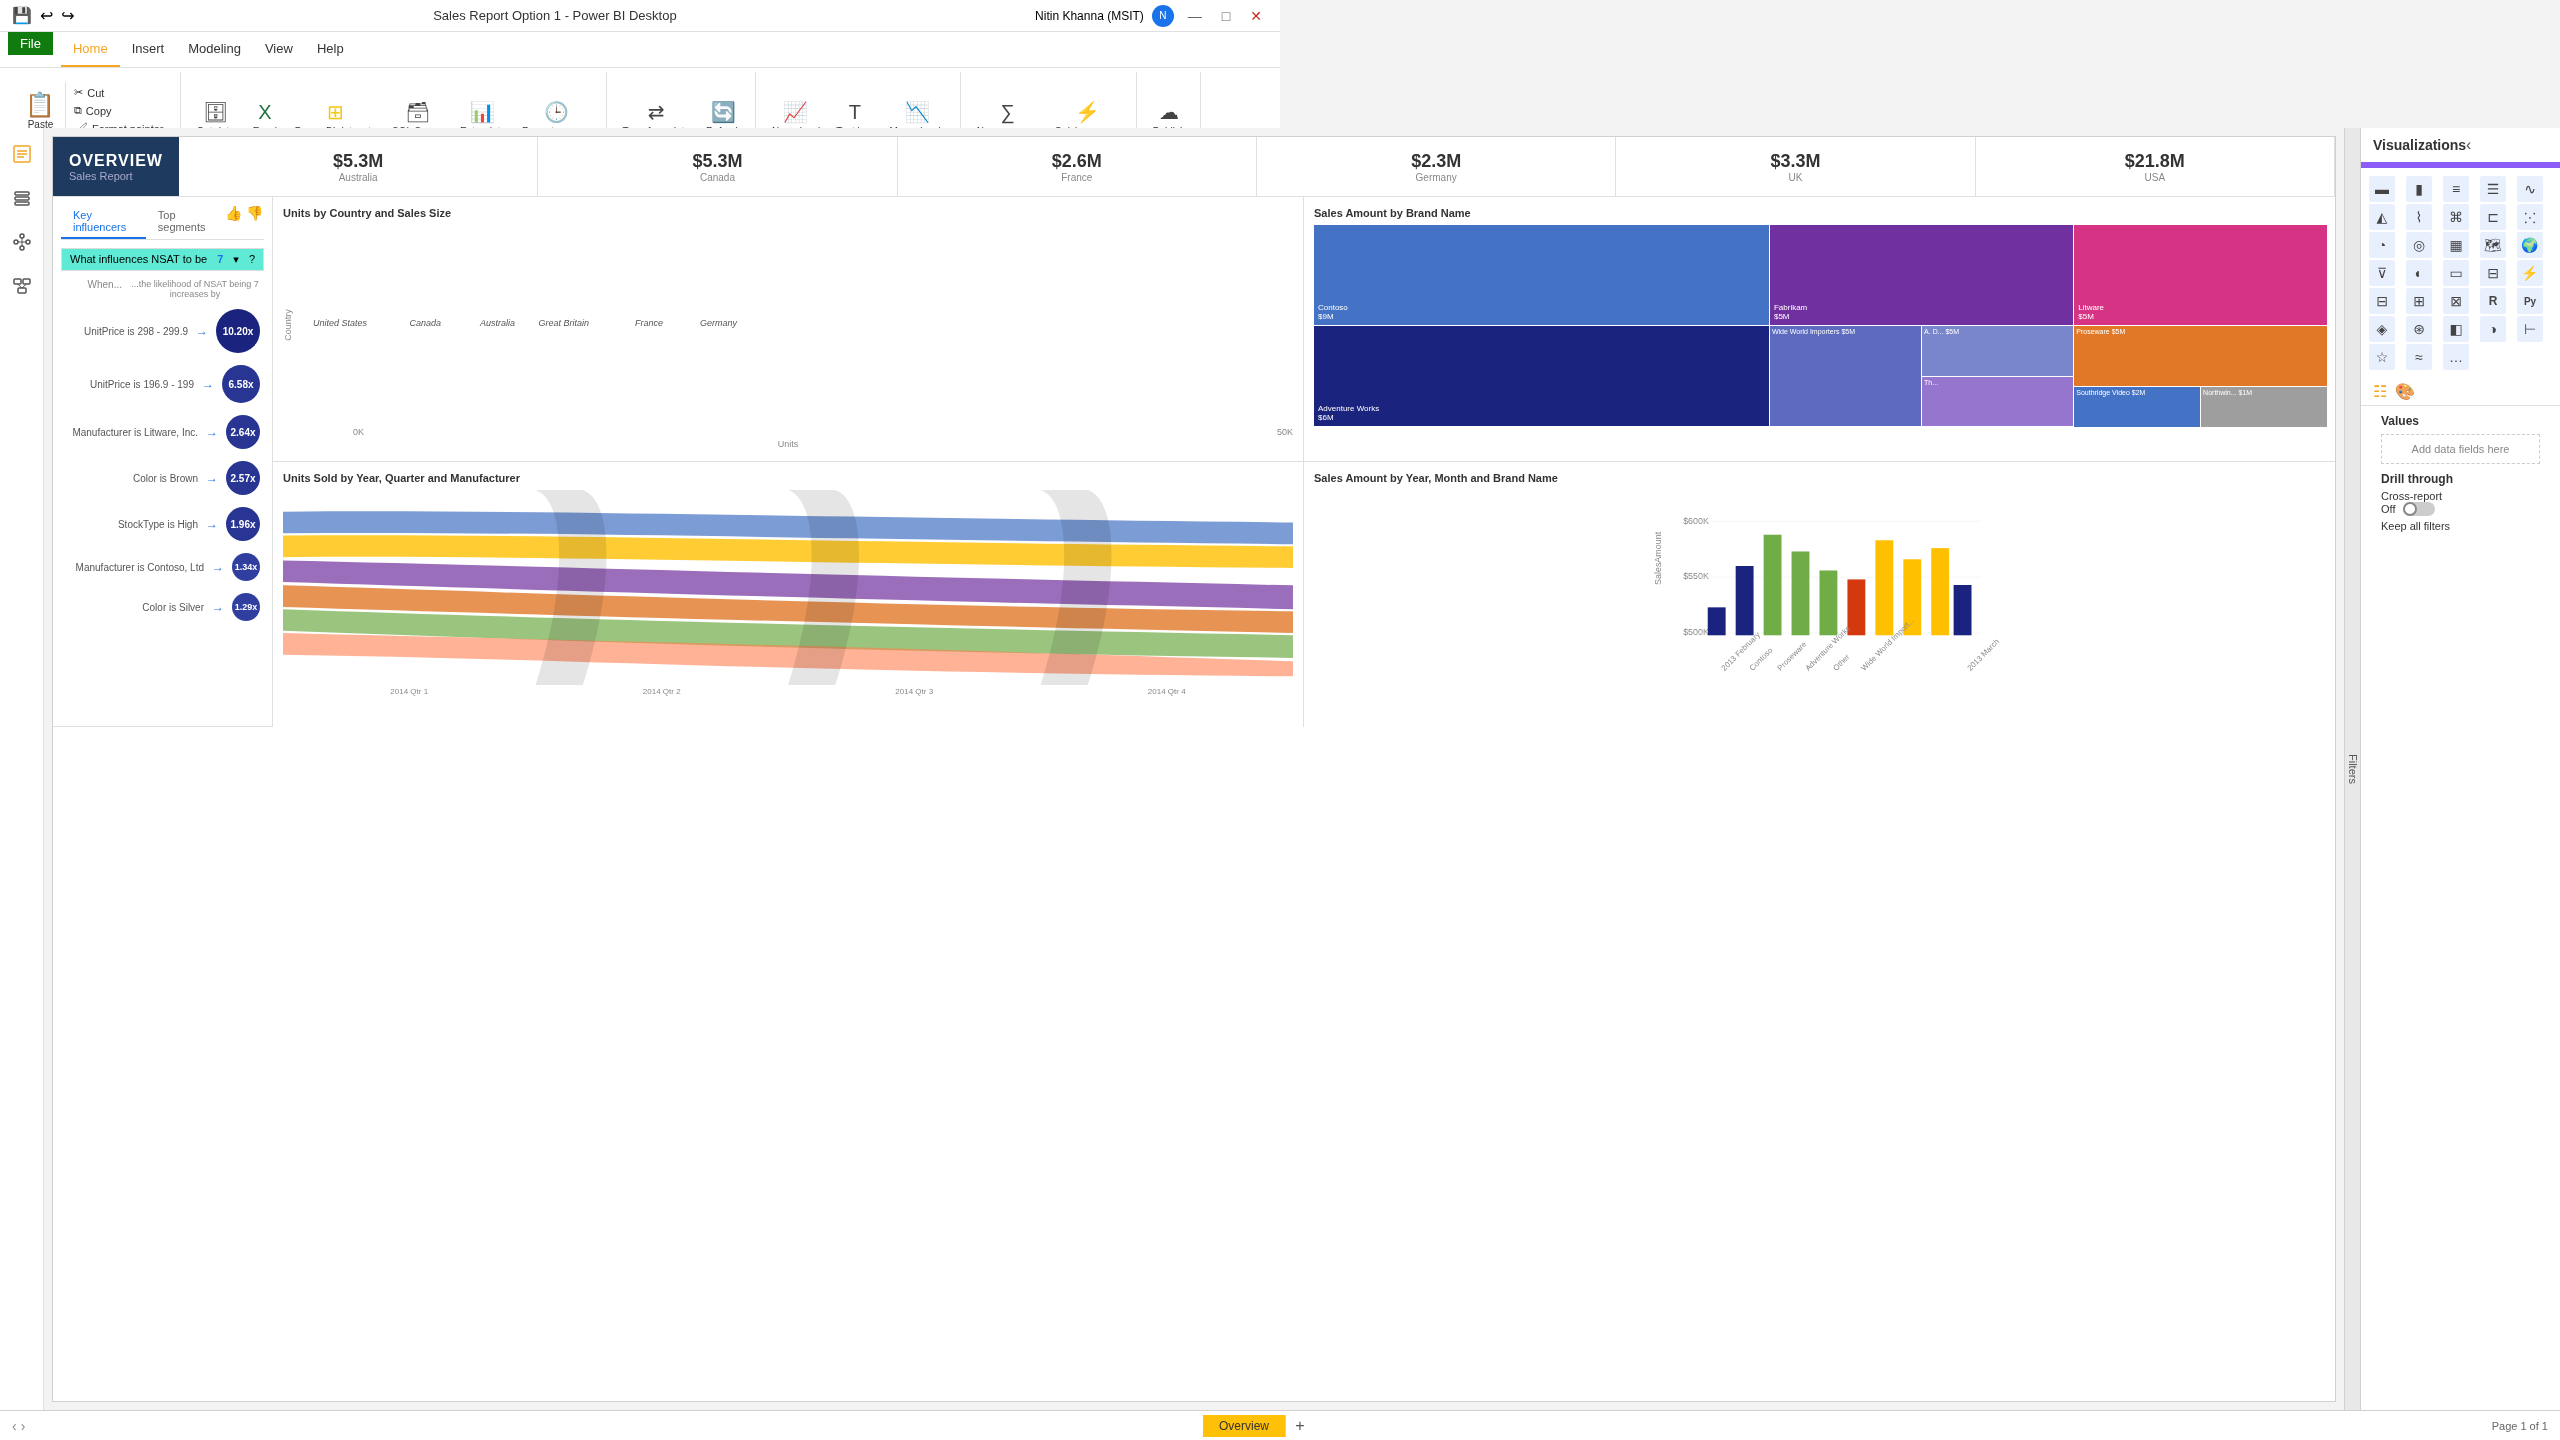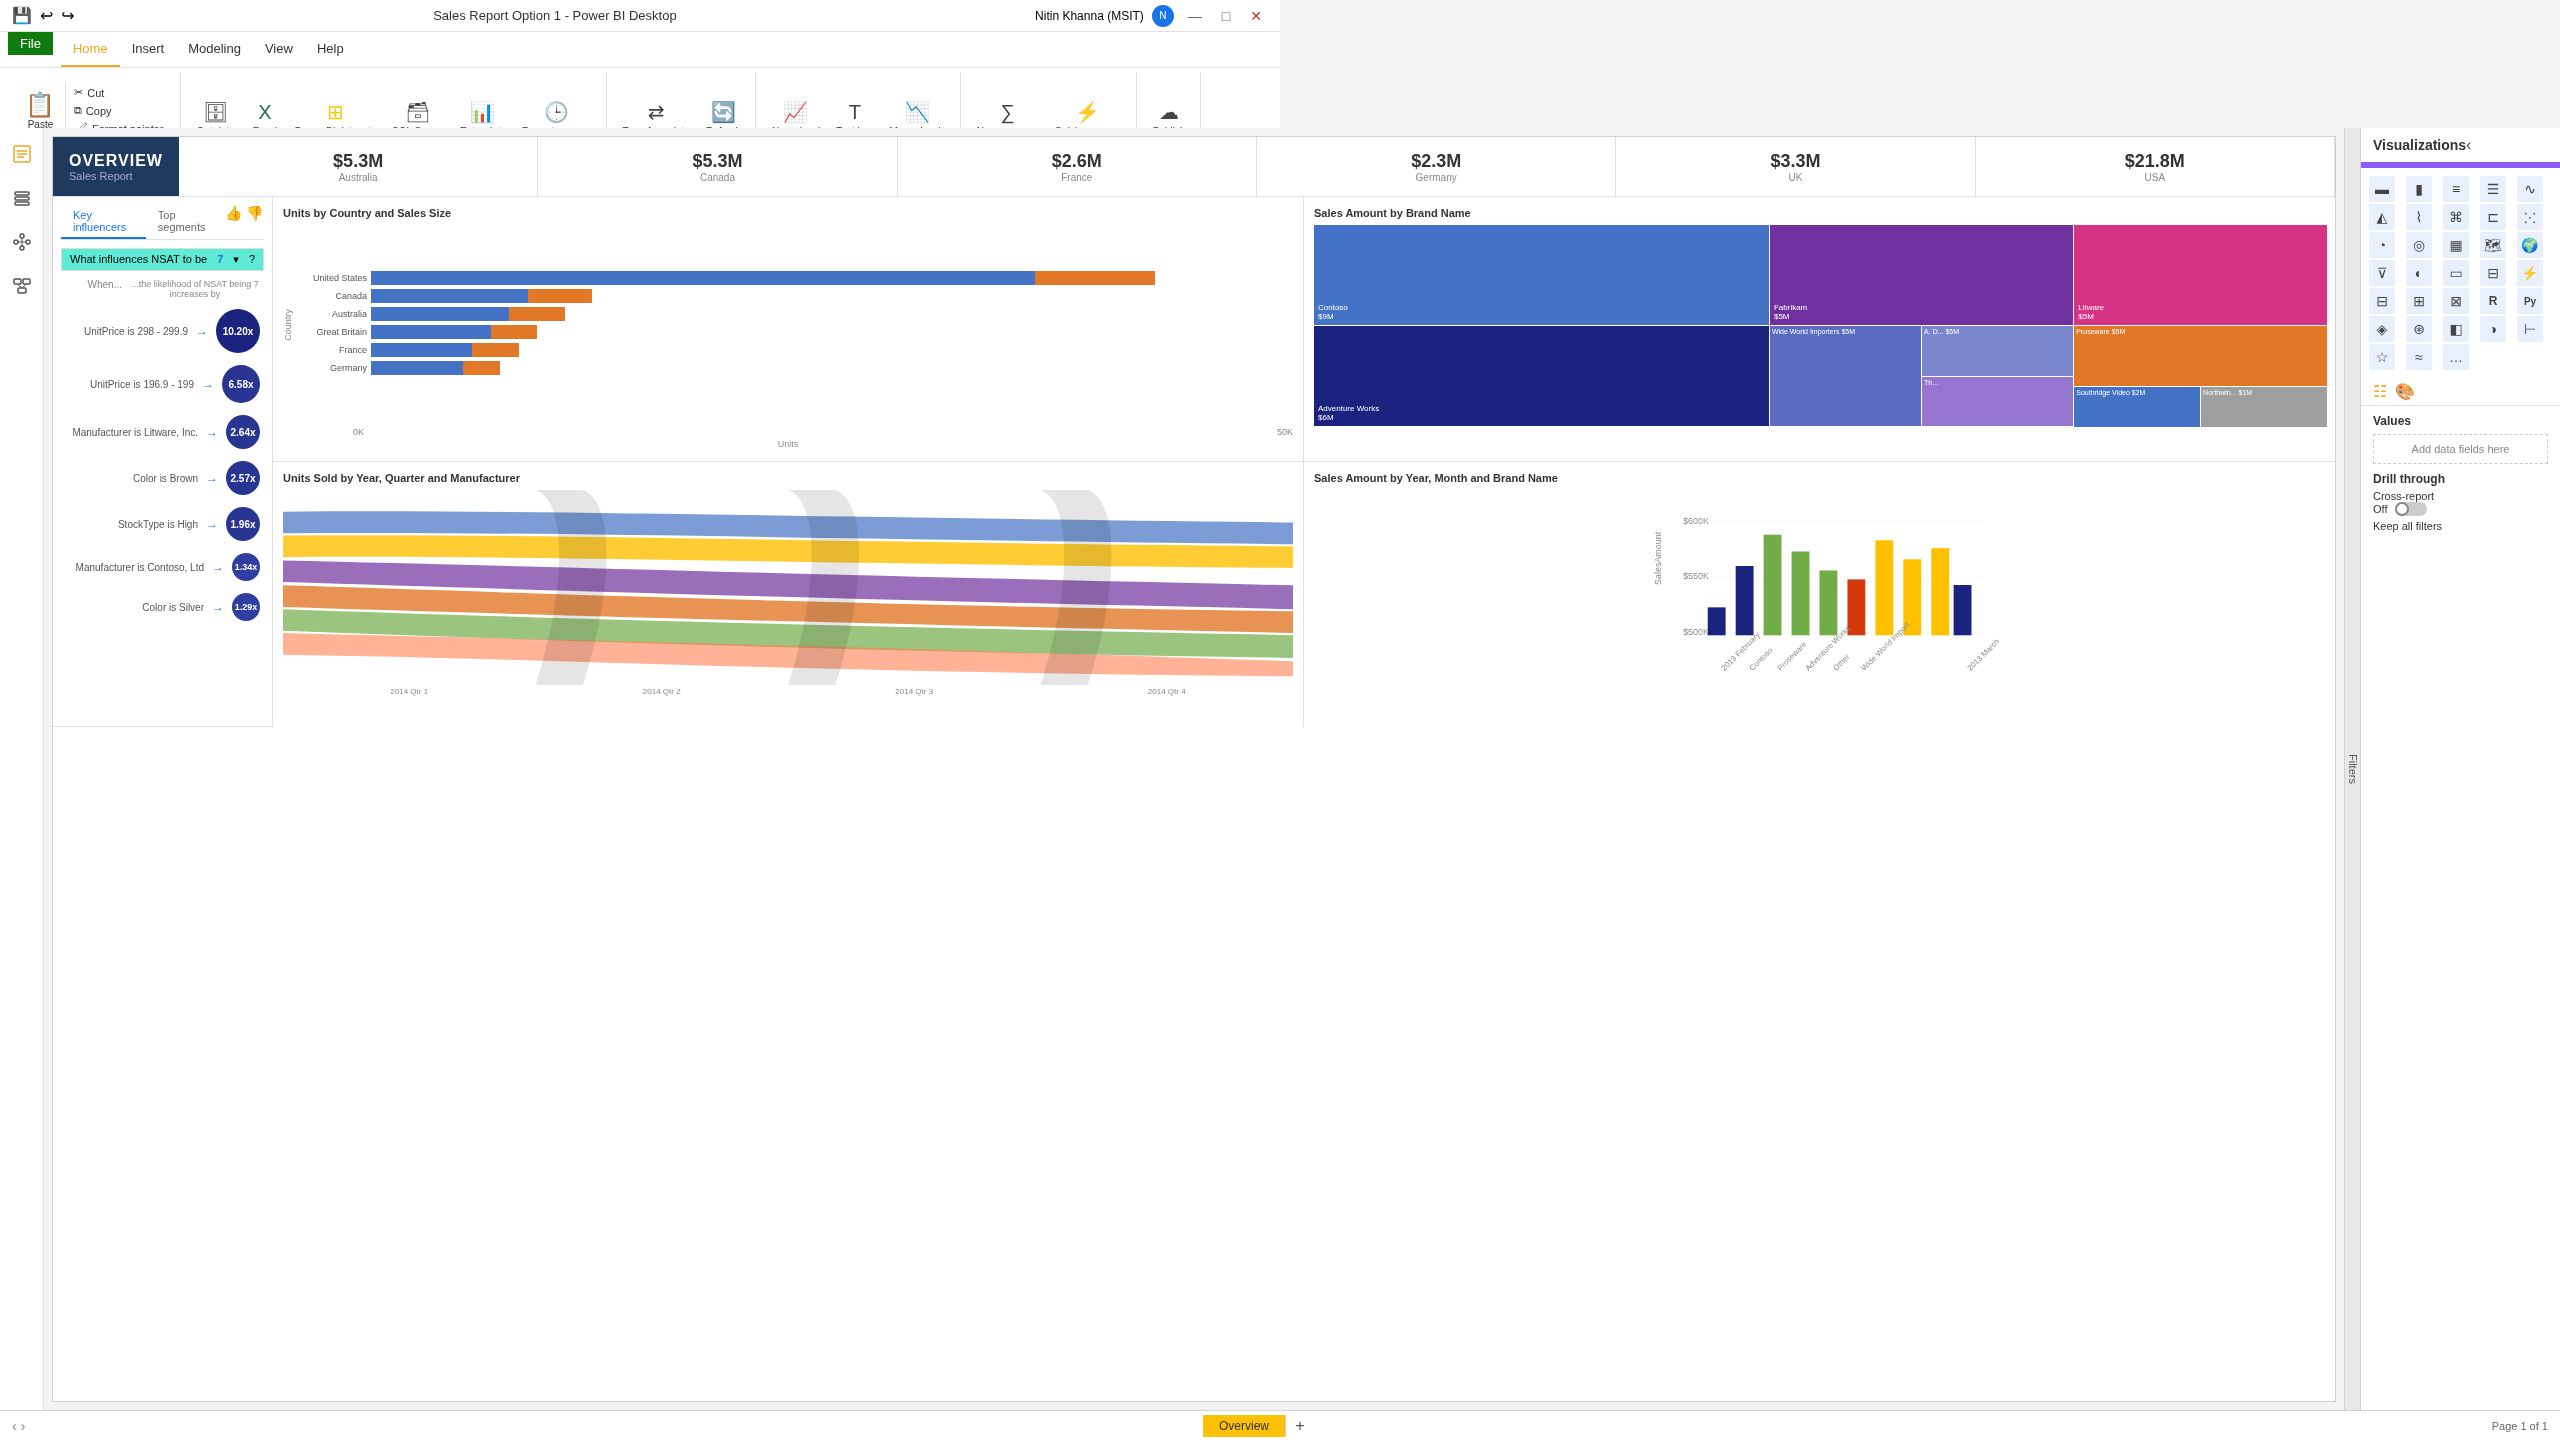--- a/index.html
+++ b/index.html
@@ -50,21 +50,21 @@
     .right-panel-header { display: flex; align-items: center; justify-content: flex-start; padding: 8px 12px; border-bottom: 6px solid #8b5cf6; }
     .right-panel-title { font-size: 14px; font-weight: 600; color: #333; }
     .filters-panel { position: absolute; right: 200px; top: 128px; width: 16px; background: #e8e8e8; border-left: 1px solid #d0d0d0; height: calc(100% - 128px - 30px); display: flex; align-items: center; justify-content: center; writing-mode: vertical-rl; font-size: 11px; color: #555; cursor: pointer; }
     .collapse-btn { cursor: pointer; font-size: 16px; color: #555; }
 
     
     .vis-grid { display: grid; grid-template-columns: repeat(5, 1fr); gap: 2px; padding: 8px; }
     .vis-icon { width: 26px; height: 26px; background: #e8f0fe; border-radius: 2px; display: flex; align-items: center; justify-content: center; font-size: 14px; cursor: pointer; color: #444; }
 
     
-    .values-section { padding: 8px 12px; }
+    .values-section { padding: 8px 20px; }
     .values-label { font-size: 12px; font-weight: 600; color: #333; margin-bottom: 6px; }
     .add-fields-box { border: 1px dashed #ccc; padding: 8px; font-size: 11px; color: #888; text-align: center; cursor: pointer; }
     .drill-label { font-size: 12px; font-weight: 600; color: #333; margin: 8px 0 4px; }
     .cross-report { font-size: 11px; color: #333; margin-bottom: 0; }
     .toggle-row { display: flex; align-items: center; gap: 8px; margin-bottom: 4px; }
     .toggle { width: 32px; height: 14px; background: #ccc; border-radius: 7px; position: relative; cursor: pointer; }
     .toggle-knob { width: 14px; height: 14px; background: white; border-radius: 50%; position: absolute; left: 0; border: 2px solid #888; }
     .keep-filters { font-size: 11px; color: #333; }
 
     
@@ -400,21 +400,21 @@
           </div>
         </div>
       </div>
 
       <div style="border-right:1px solid #e0e0e0;border-bottom:1px solid #e0e0e0;padding:10px;overflow:hidden;position:relative;">
         <div class="chart-title">Units by Country and Sales Size</div>
         <div style="display:flex;height:200px;">
           <div style="width:10px;display:flex;align-items:center;justify-content:center;">
             <span style="transform:rotate(-90deg);font-size:9px;color:#888;white-space:nowrap;">Country</span>
           </div>
-          <div style="flex:1;display:flex;flex-direction:column;justify-content:center;padding-left:4px;">
+          <div style="flex:1;display:flex;justify-content:flex-start;padding-left:4px;font-style:italic;">
             <div class="bar-row">
               <span class="bar-country" style="font-size:9px;width:70px;text-align:right;">United States</span>
               <div class="bar-track">
                 <div class="bar-blue" style="width:72%;"></div>
                 <div class="bar-orange" style="width:13%;"></div>
               </div>
             </div>
             <div class="bar-row">
               <span class="bar-country" style="font-size:9px;width:70px;text-align:right;">Canada</span>
               <div class="bar-track">

